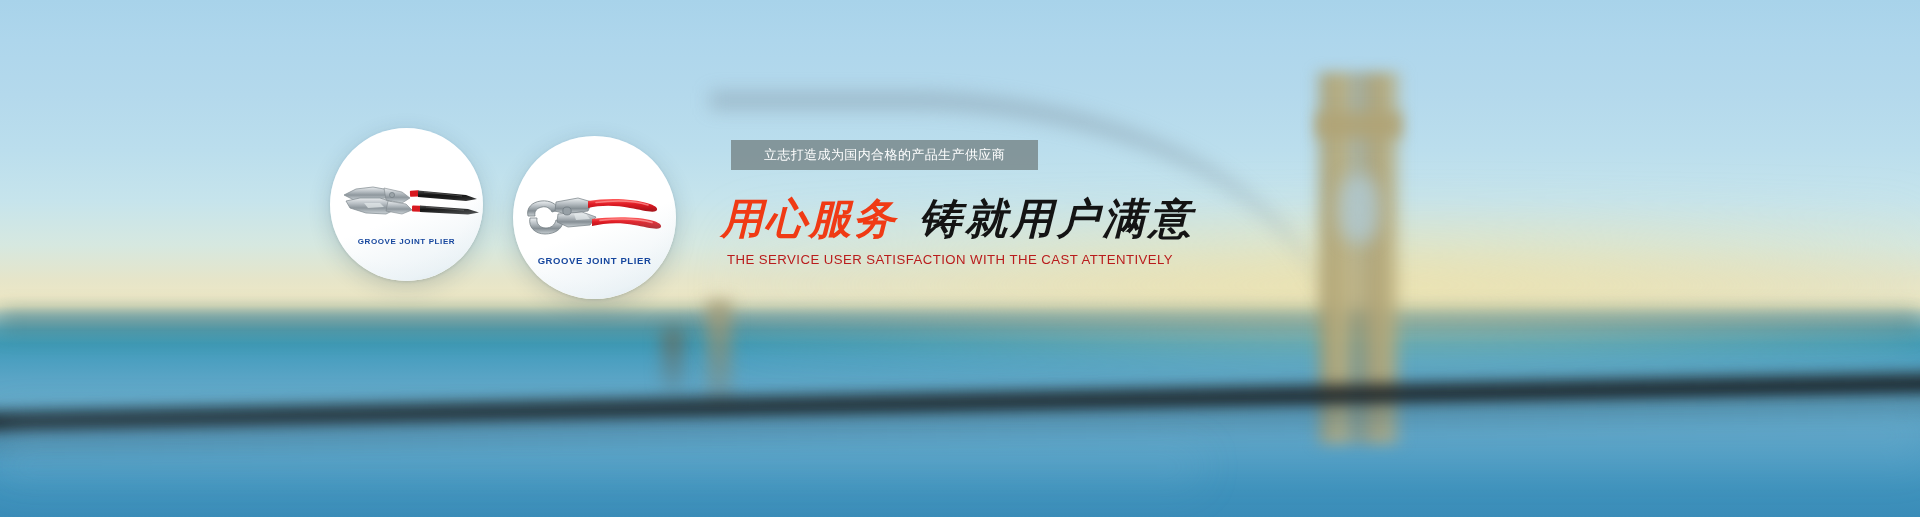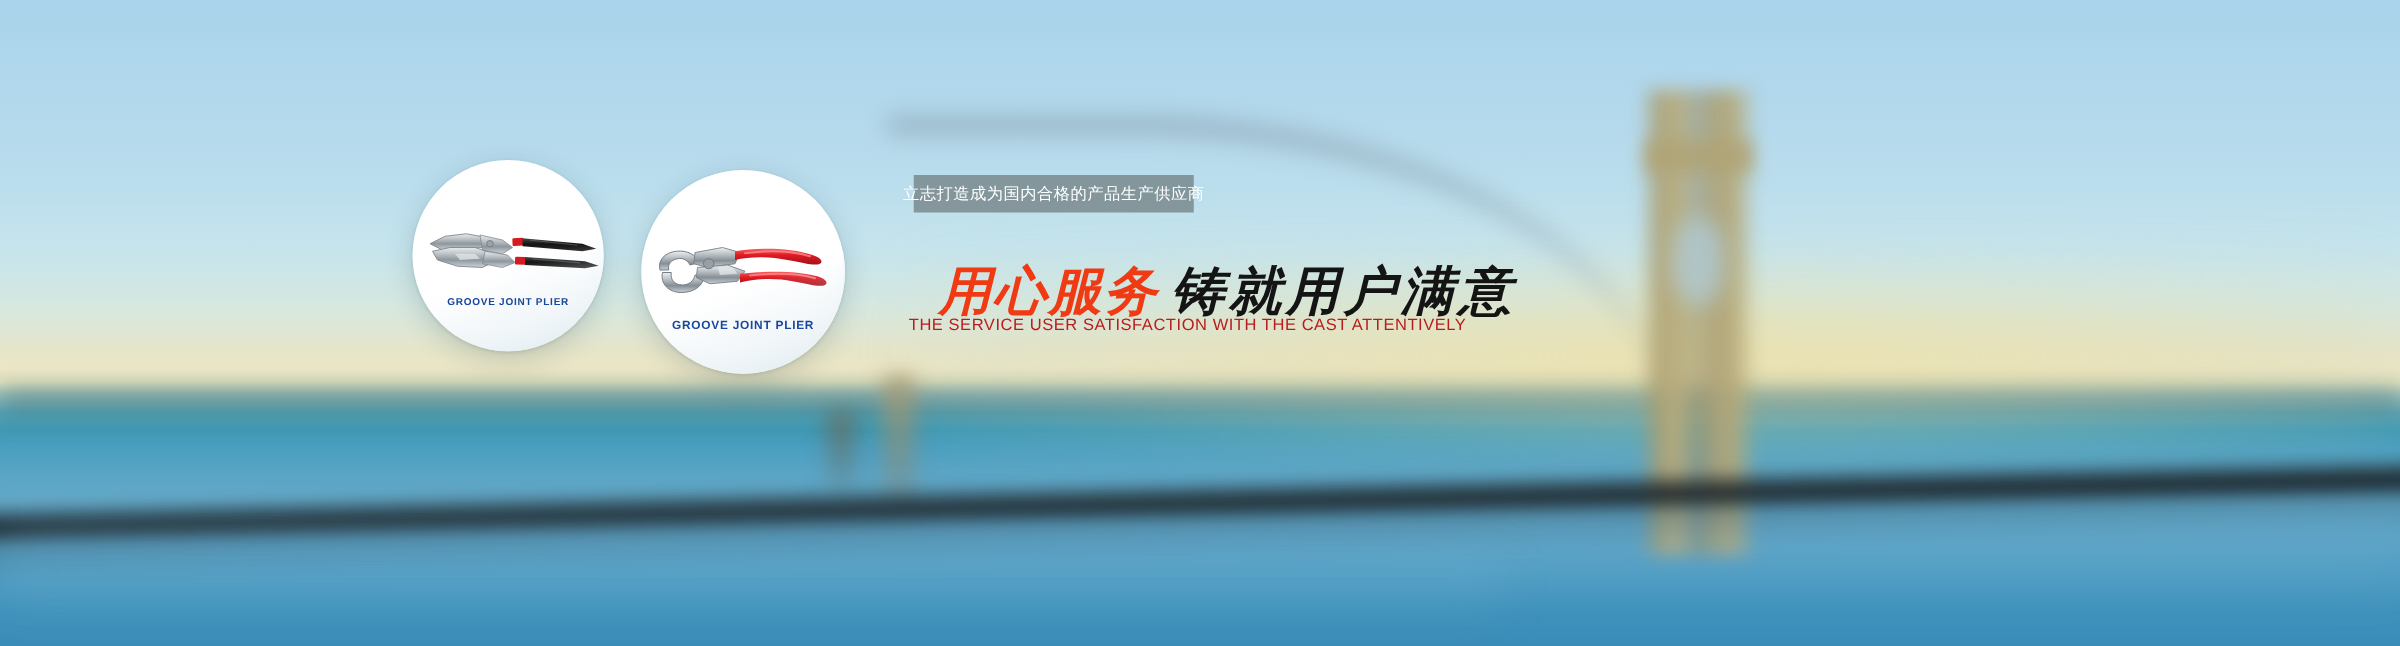--- a/index.html
+++ b/index.html
@@ -248,57 +248,57 @@
     pointer-events: none;
   }
   #plier-1 { left: 10px; top: 48px; width: 140px; height: 52px; }
   #plier-2 { left: 9px; top: 48px; width: 150px; height: 62px; }
 
   
   .caption-bar {
     position: absolute;
     left: 731px;
     top: 140px;
-    width: 224px;
+    width: 307px;
     height: 30px;
     background: rgba(110,122,124,0.72);
     display: flex;
     align-items: center;
     justify-content: center;
   }
   .caption-bar .caption-text {
     color: #ffffff;
     font-size: 13px;
     letter-spacing: 0.4px;
     white-space: nowrap;
   }
 
   
   .headline {
     position: absolute;
-    left: 751px;
+    left: 721px;
     top: 198px;
     width: 470px;
     height: 56px;
     display: flex;
-    align-items: flex-end;
+    align-items: flex-start;
     white-space: nowrap;
   }
   .headline-part {
     font-family: "DejaVu Serif", "Liberation Serif", serif;
     font-weight: bold;
     font-size: 42px;
     line-height: 1;
     font-style: italic;
     letter-spacing: 2px;
   }
   .headline-accent { color: #f03a14; }
   .headline-dark {
     color: #141414;
-    margin-left: 10px;
+    margin-left: 22px;
     letter-spacing: 4px;
   }
 
   
   .subtitle {
     position: absolute;
     left: 727px;
     top: 252px;
     width: 470px;
     color: #b91c1c;

